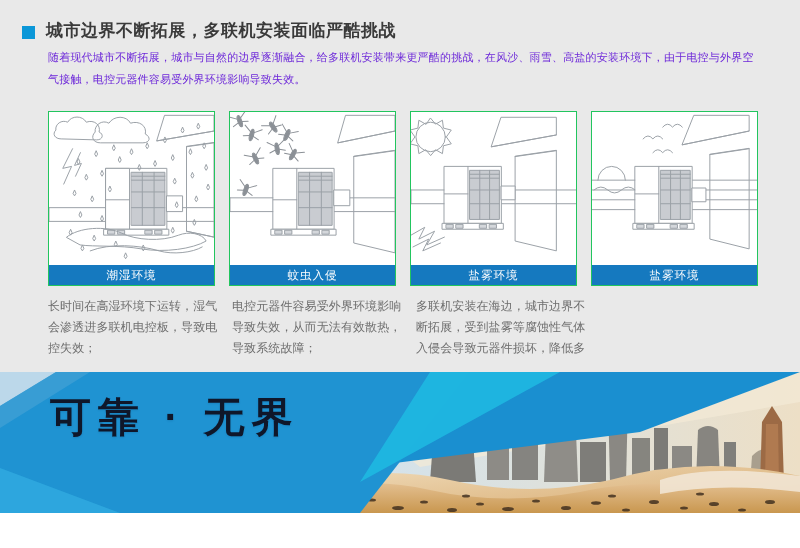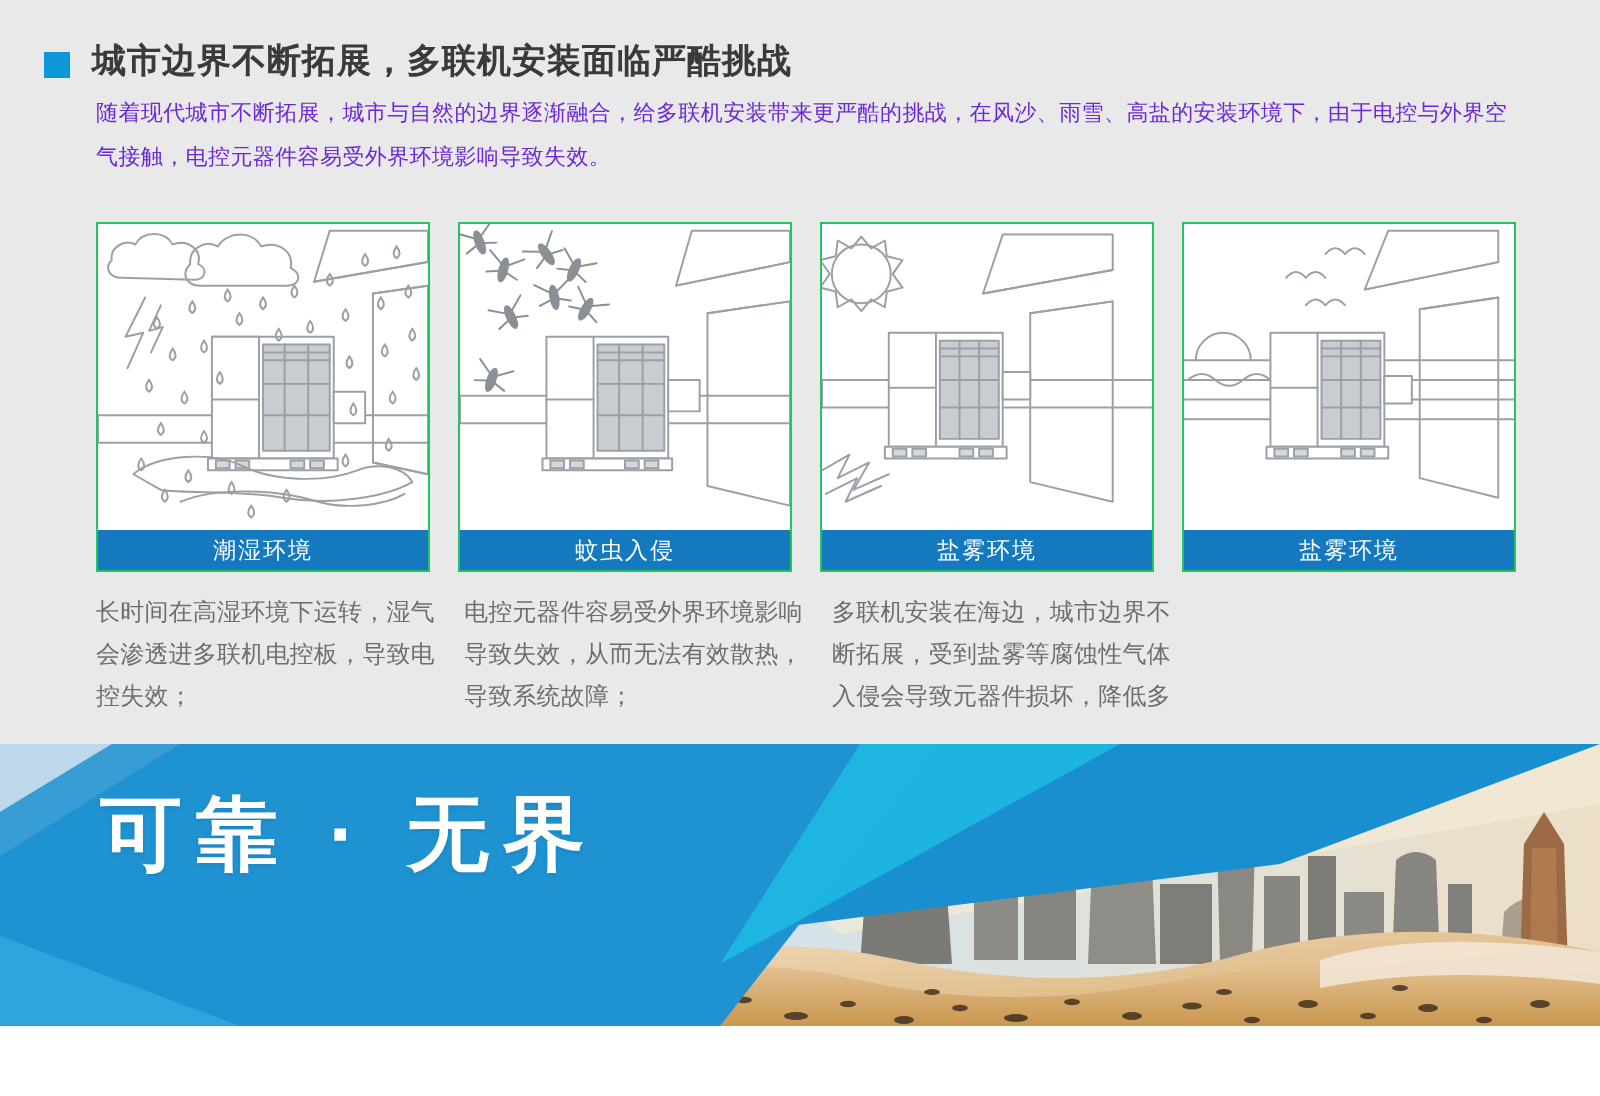--- a/index.html
+++ b/index.html
@@ -82,21 +82,21 @@
 
   
   .banner{
     position:absolute;left:0;top:372px;width:800px;height:141px;
     overflow:hidden;
     background:#1a8fd0;
   }
   .banner-bg{position:absolute;inset:0;width:800px;height:141px;}
   .banner-text{
     position:absolute;left:50px;top:20px;z-index:5;
-    color:#ffffff;
+    color:#0f172a;
   }
   .banner-h1{
     font-size:41px;font-weight:bold;line-height:50px;
     letter-spacing:7px;
     text-shadow:0 1px 2px rgba(0,60,110,.18);
   }
   .banner-h2{
     font-size:19px;line-height:28px;margin-top:2px;
     letter-spacing:.3px;
     text-shadow:0 1px 2px rgba(0,60,110,.18);

